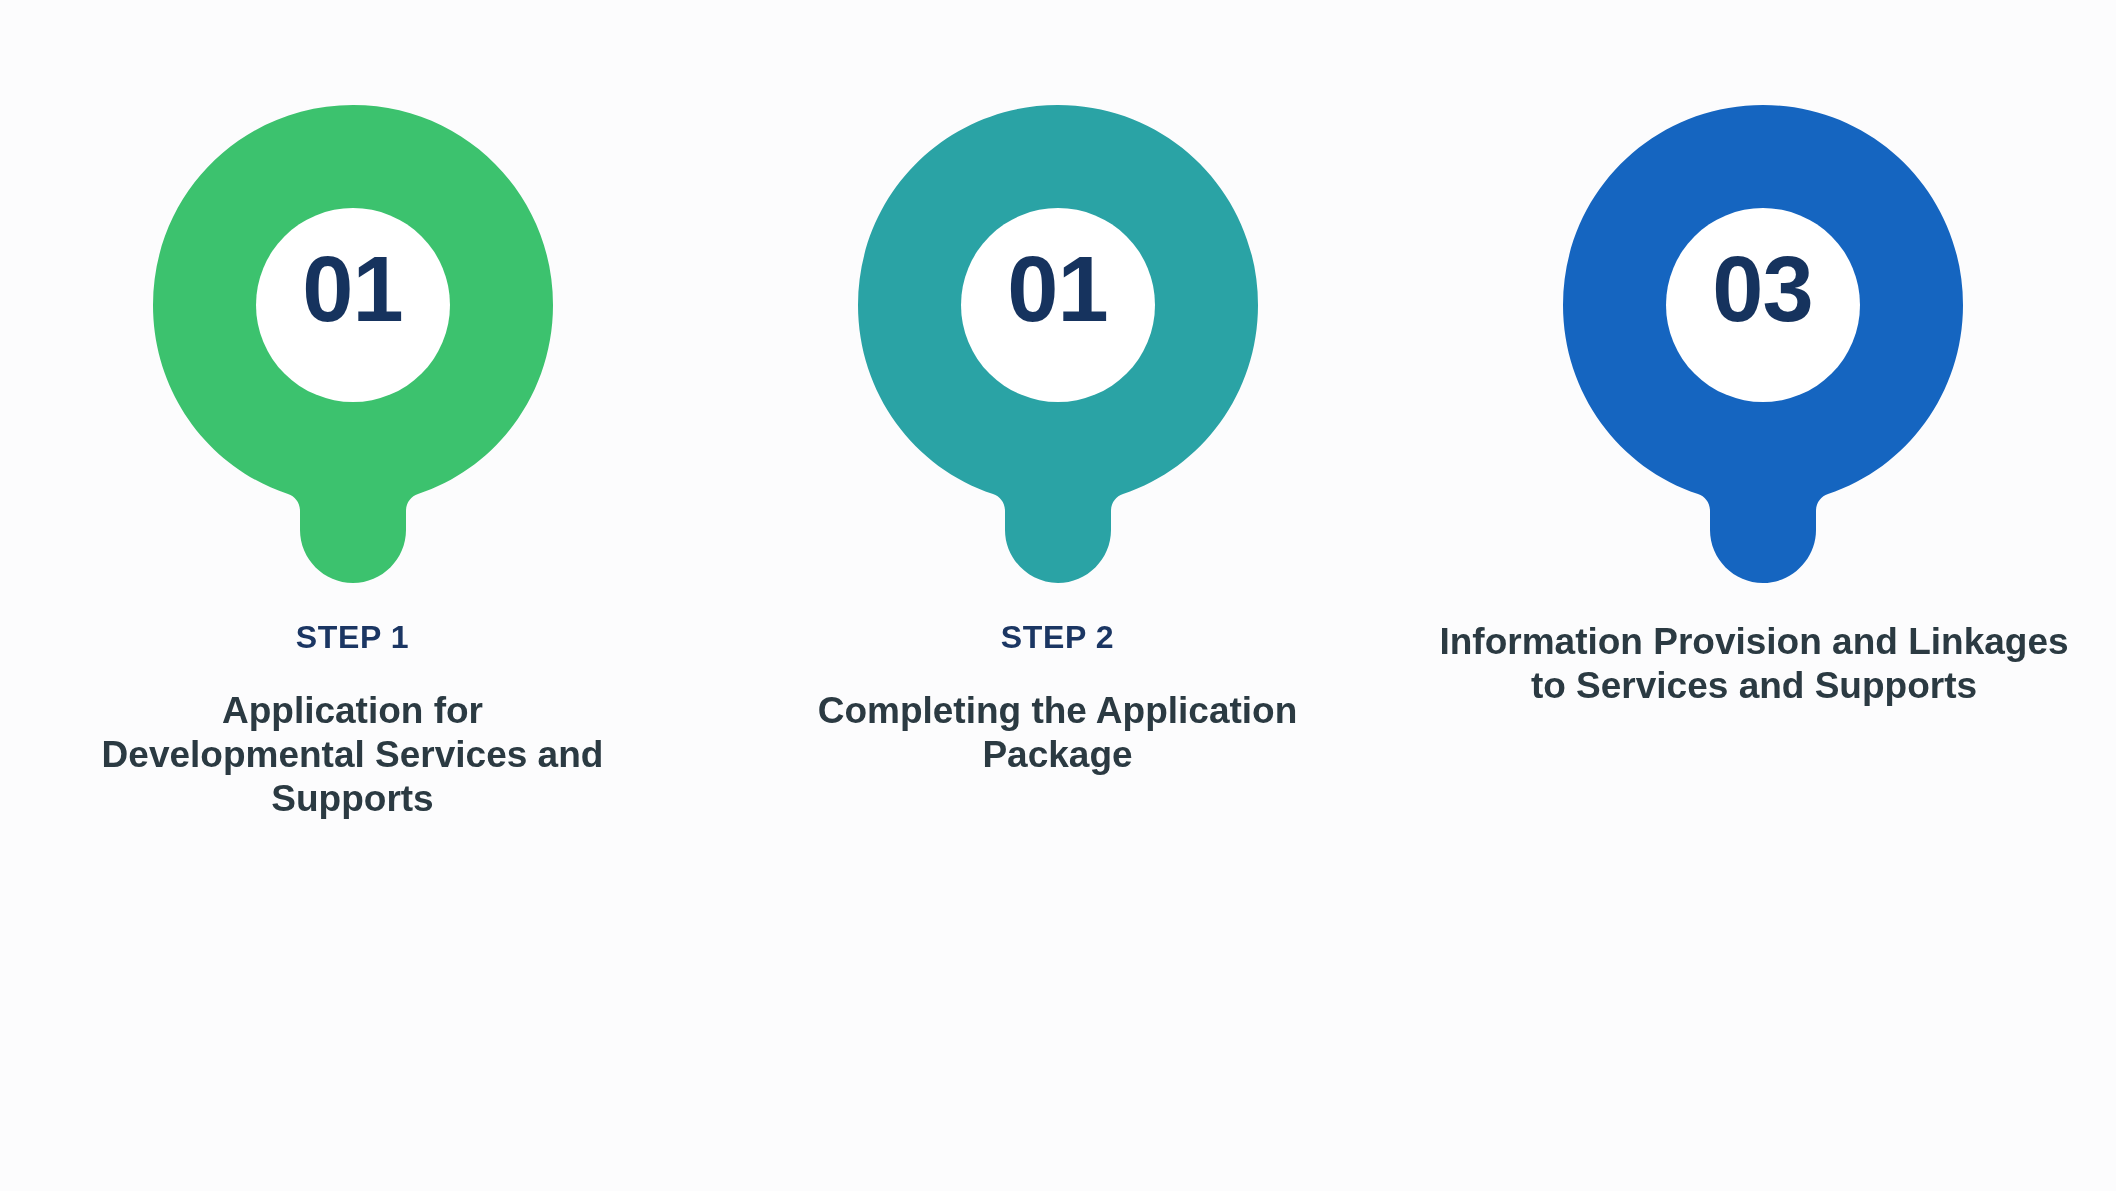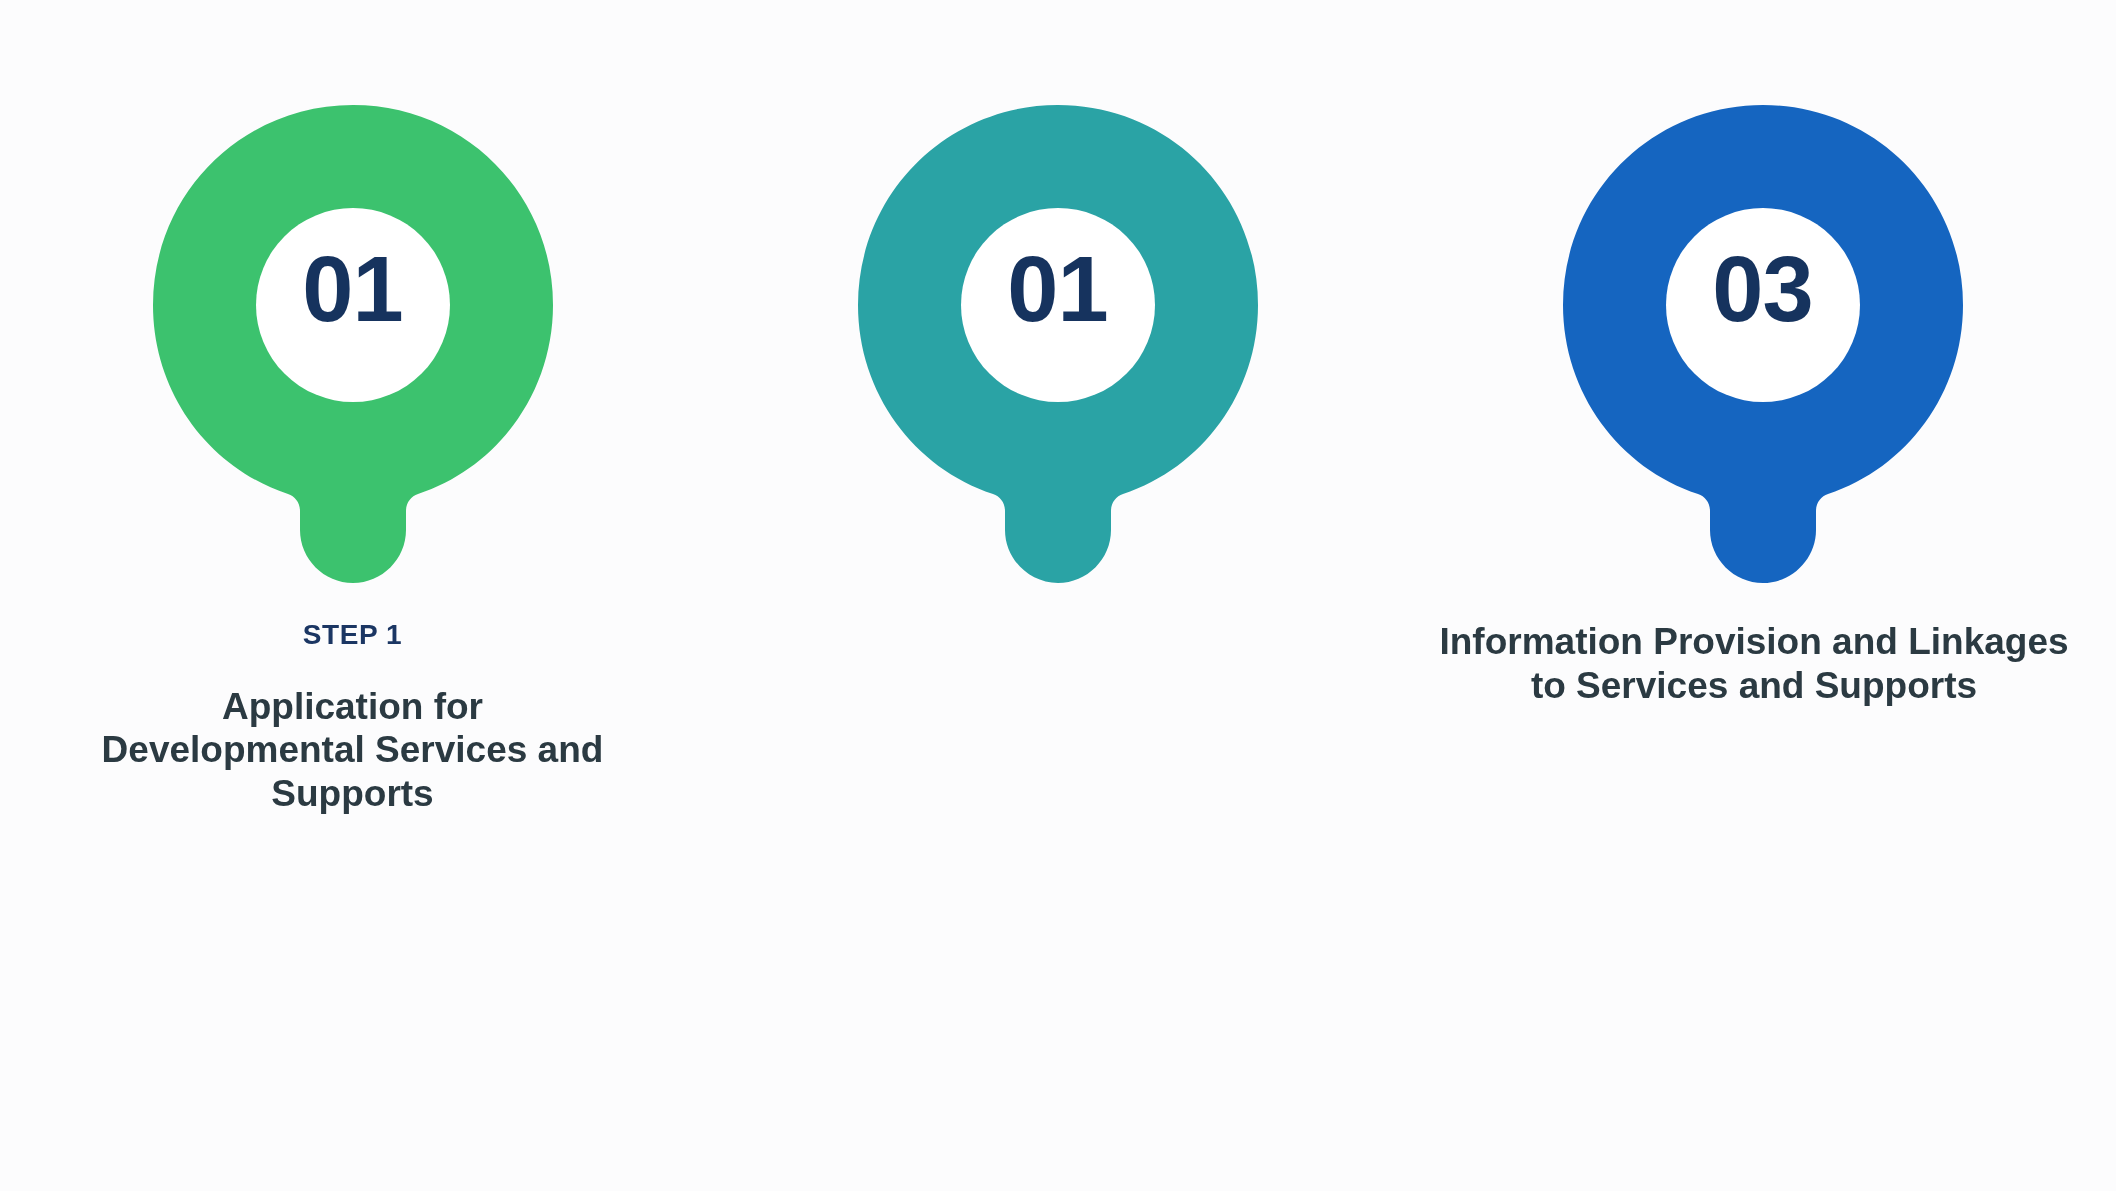--- a/index.html
+++ b/index.html
@@ -77,21 +77,21 @@
 
   
   .caption-block {
     position: relative;
     width: 705px;
     margin-top: 20px;
     text-align: center;
   }
 
   .step-label {
-    font-size: 28px;
+    font-size: 32px;
     font-weight: bold;
     color: #1b3663;
     letter-spacing: 0.6px;
     line-height: 1.1;
     margin: 0 0 34px 0;
     font-family: "Liberation Sans", "DejaVu Sans", sans-serif;
   }
 
   .step-desc {
     font-size: 37px;
@@ -153,20 +153,24 @@
                      C 239 488 263 464 263 435
                      L 263 416
                      C 263 408 268 401 275 399
                      C 354 373 410 298 410 210
                      C 410 99 321 10 210 10 Z" fill="#2aa3a5"></path>
             <circle cx="210" cy="210" r="97" fill="#ffffff"></circle>
           </g>
         </svg>
         <div class="pin-number" style="color: rgb(22, 51, 94);">01</div>
       </div>
+      <div class="caption-block">
+        <div class="step-label" style="color: rgb(27, 54, 99);">STEP 2</div>
+        <div class="step-desc" style="color: rgb(43, 58, 66);">Completing the Application Package</div>
+      </div>
     </div>
 
     <div class="step-col" data-index="2">
       <div class="pin-wrap">
         <svg class="pin-svg" width="420" height="500" viewBox="0 0 420 500">
           <g>
             <path d="M210 10
                      C 99 10 10 99 10 210
                      C 10 298 66 373 145 399
                      C 152 401 157 408 157 416

